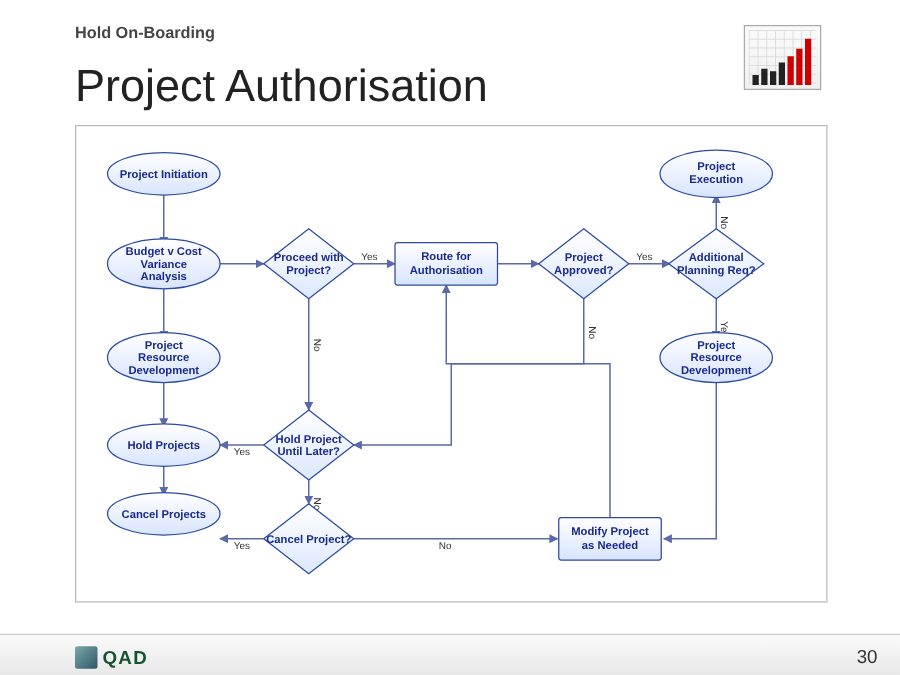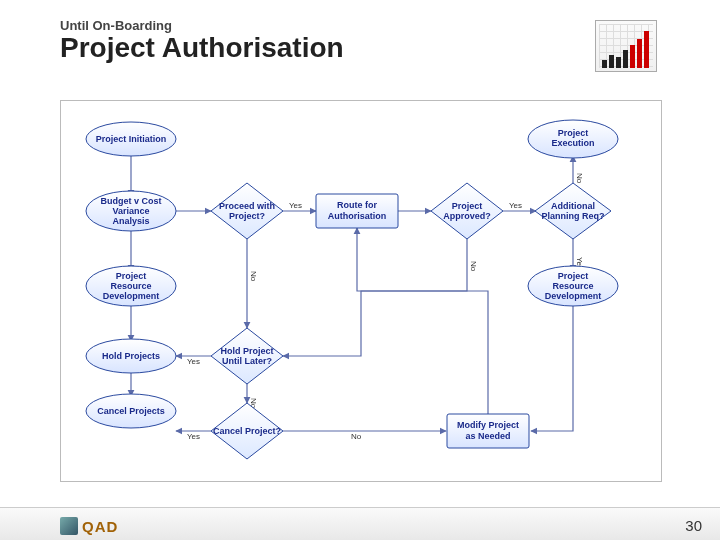--- a/index.html
+++ b/index.html
@@ -1,43 +1,43 @@
 <!DOCTYPE html>
 <html><head>
 <meta charset="utf-8">
 <style>
 html,body{margin:0;padding:0;width:720px;height:540px;background:#fff;font-family:Arial,Helvetica,sans-serif;overflow:hidden}
 .stage{position:relative;width:720px;height:540px}
 .header-sub{position:absolute;left:60px;top:18px;font-size:13px;font-weight:bold;color:#444}
-.header-main{position:absolute;left:60px;top:32px;font-size:28px;font-weight:bold;color:#222}
+.header-main{position:absolute;left:60px;top:48px;font-size:36px;font-weight:normal;color:#222}
 .chart-icon{position:absolute;right:63px;top:20px;width:60px;height:50px;border:1px solid #aaa;background:linear-gradient(#fafafa,#f0f0f0)}
 .chart-icon .grid{position:absolute;inset:3px;background-image:linear-gradient(#ddd 1px,transparent 1px),linear-gradient(90deg,#ddd 1px,transparent 1px);background-size:7px 7px}
 .chart-icon .bar{position:absolute;bottom:3px;width:5px;background:#222}
 .chart-icon .b1{left:6px;height:8px}
 .chart-icon .b2{left:13px;height:13px}
 .chart-icon .b3{left:20px;height:11px}
 .chart-icon .b4{left:27px;height:18px}
 .chart-icon .b5{left:34px;height:23px;background:#c00}
 .chart-icon .b6{left:41px;height:29px;background:#c00}
 .chart-icon .b7{left:48px;height:37px;background:#c00}
 .diagram{position:absolute;left:60px;top:100px;width:600px;height:380px;border:1px solid #bbb;background:#fff}
 .diagram svg{width:100%;height:100%}
 .node text{font-family:Arial,Helvetica,sans-serif;font-size:9px;fill:#1a2a8a;font-weight:bold}
 .edge-label{font-family:Arial,Helvetica,sans-serif;font-size:8px;fill:#333}
 .footer-bar{position:absolute;left:0;bottom:0;width:720px;height:32px;background:linear-gradient(#fafafa,#e8e8e8);border-top:1px solid #ccc}
 .logo{position:absolute;left:60px;bottom:5px;display:flex;align-items:center;gap:4px}
 .logo-cube{width:18px;height:18px;background:linear-gradient(135deg,#7aa,#356);border-radius:2px}
-.logo-text{font-size:15px;font-weight:bold;color:#a16207;letter-spacing:1px}
+.logo-text{font-size:15px;font-weight:bold;color:#14532d;letter-spacing:1px}
 .page-num{position:absolute;right:18px;bottom:6px;font-size:15px;color:#333}
 </style>
 </head>
 <body>
 
 <div class="stage">
-  <div class="header-sub">Until On-Boarding</div>
+  <div class="header-sub">Hold On-Boarding</div>
   <div class="header-main">Project Authorisation</div>
 
   <div class="chart-icon">
     <div class="grid"></div>
     <div class="bar b1"></div>
       <div class="bar b2"></div>
       <div class="bar b3"></div>
       <div class="bar b4"></div>
     <div class="bar b5"></div>
       <div class="bar b6"></div>

